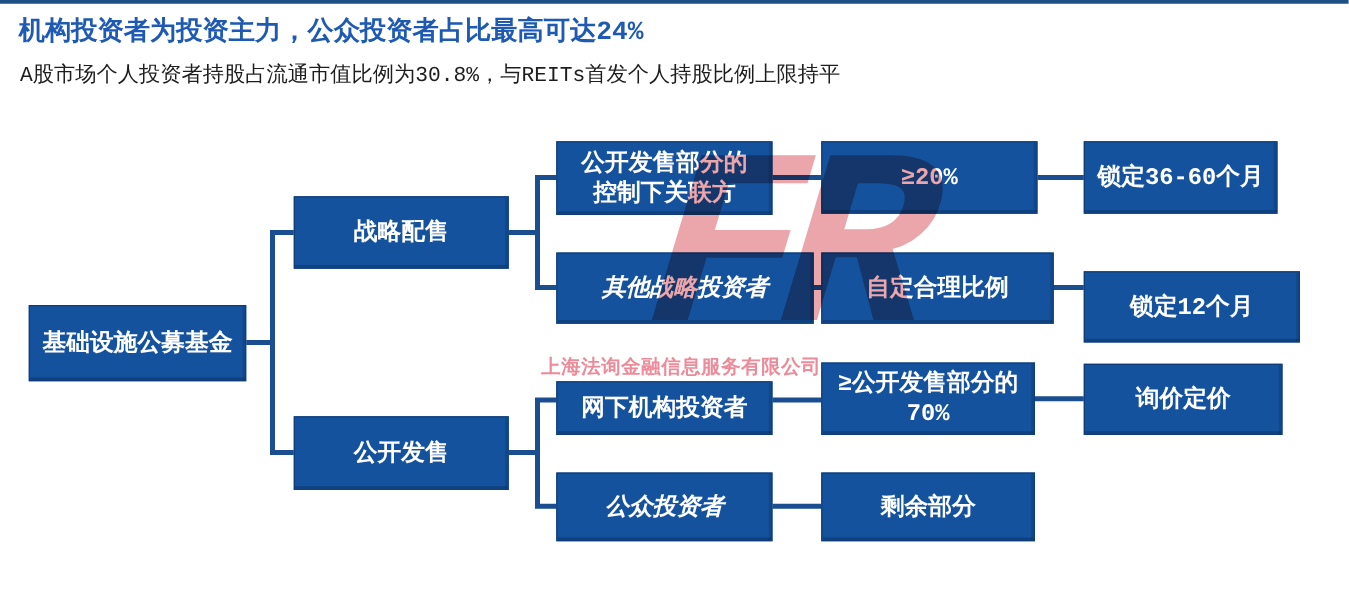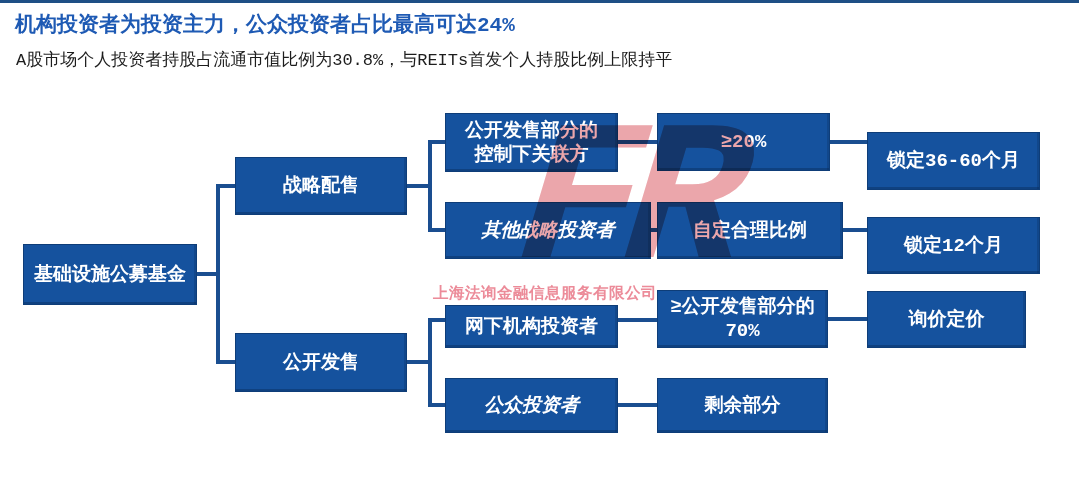--- a/index.html
+++ b/index.html
@@ -62,20 +62,20 @@
   <div class="node italic" style="left:445px;top:202px;width:206px;height:57px;">其他战略投资者</div>
   <div class="node" style="left:445px;top:305px;width:173px;height:43px;">网下机构投资者</div>
   <div class="node italic" style="left:445px;top:378px;width:173px;height:55px;">公众投资者</div>
 
   <div class="node" style="left:657px;top:113px;width:173px;height:58px;">≥20%</div>
   <div class="node" style="left:657px;top:202px;width:186px;height:57px;">自定合理比例</div>
   <div class="node" style="left:657px;top:290px;width:171px;height:58px;">≥公开发售部分的
 70%</div>
   <div class="node" style="left:657px;top:378px;width:171px;height:55px;">剩余部分</div>
 
-  <div class="node" style="left:867px;top:113px;width:173px;height:58px;margin-top:19px;">锁定36-60个月</div>
+  <div class="node" style="left:867px;top:113px;width:155px;height:58px;">锁定36-60个月</div>
   <div class="node" style="left:867px;top:202px;width:173px;height:57px;margin-top:15px;">锁定12个月</div>
   <div class="node" style="left:867px;top:291px;width:159px;height:57px;">询价定价</div>
 
   <div class="wm-logo">FR</div>
   <div class="wm-text">上海法询金融信息服务有限公司</div>
 
 </div>
 
 </body></html>

